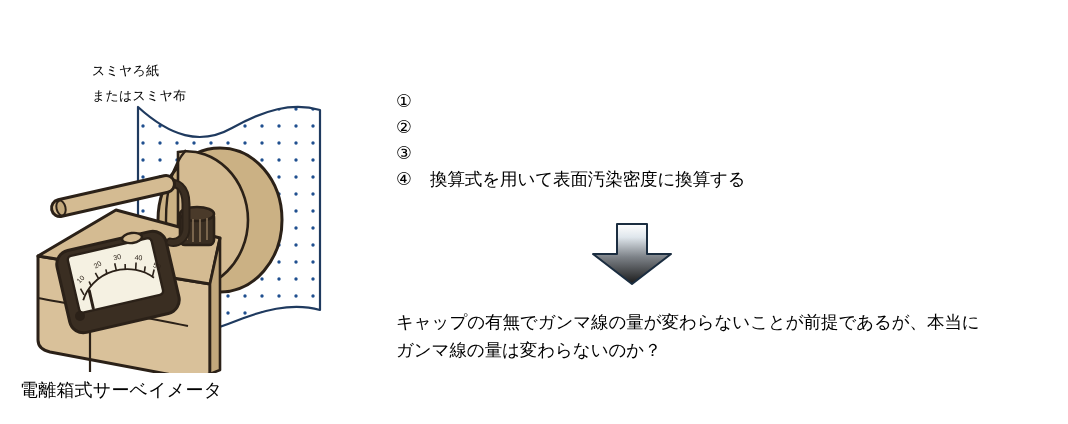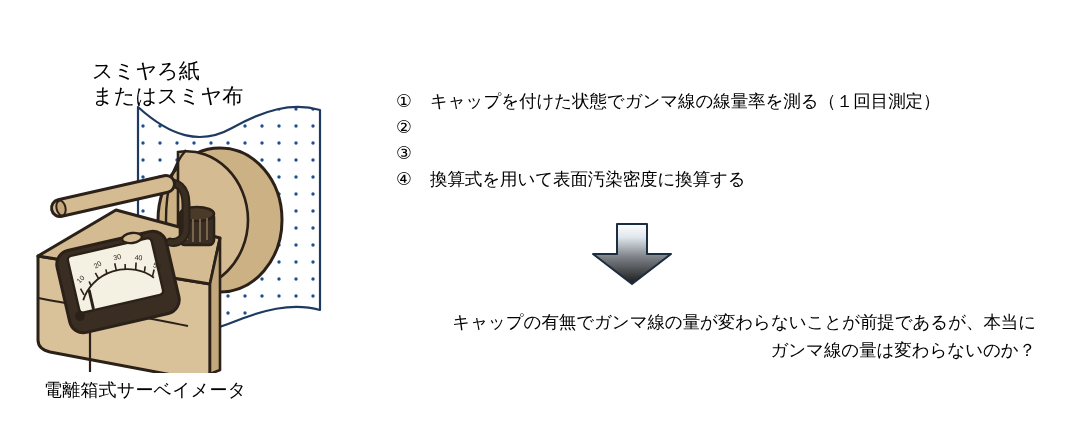--- a/index.html
+++ b/index.html
@@ -26,28 +26,28 @@
     position: absolute;
     left: 20px;
     top: 40px;
     width: 340px;
     height: 370px;
   }
   #smear-label {
     position: absolute;
     left: 72px;
     top: 18px;
-    font-size: 21px;
+    font-size: 13px;
     line-height: 25px;
     white-space: pre-line;
     letter-spacing: 0.2px;
   }
   #meter-caption {
     position: absolute;
-    left: 24px;
+    left: 0;
     top: 338px;
     font-size: 18px;
     line-height: 24px;
     letter-spacing: 0.2px;
   }
   #survey-meter-figure {
     position: absolute;
     left: 0px;
     top: 48px;
     width: 340px;
@@ -87,21 +87,20 @@
 
   #conclusion-panel {
     position: absolute;
     left: 396px;
     top: 308px;
     width: 640px;
     font-size: 17.5px;
     line-height: 28px;
     white-space: pre-line;
     letter-spacing: -0.1px;
-    text-align: right;
   }
 </style>
 </head>
 <body>
 
 <div class="page">
 
   <div id="illustration-panel">
 
     <div id="smear-label">スミヤろ紙
@@ -185,21 +184,20 @@
         </g>
       </g>
     </svg>
 
     <div id="meter-caption">電離箱式サーベイメータ</div>
   </div>
 
   <div id="procedure-panel">
     <div class="proc-row">
       <span class="proc-num">①</span>
-      <span class="proc-text">キャップを付けた状態でガンマ線の線量率を測る（１回目測定）</span>
     </div>
     <div class="proc-row">
       <span class="proc-num">②</span>
     </div>
     <div class="proc-row">
       <span class="proc-num">③</span>
     </div>
     <div class="proc-row">
       <span class="proc-num">④</span>
       <span class="proc-text">換算式を用いて表面汚染密度に換算する</span>

